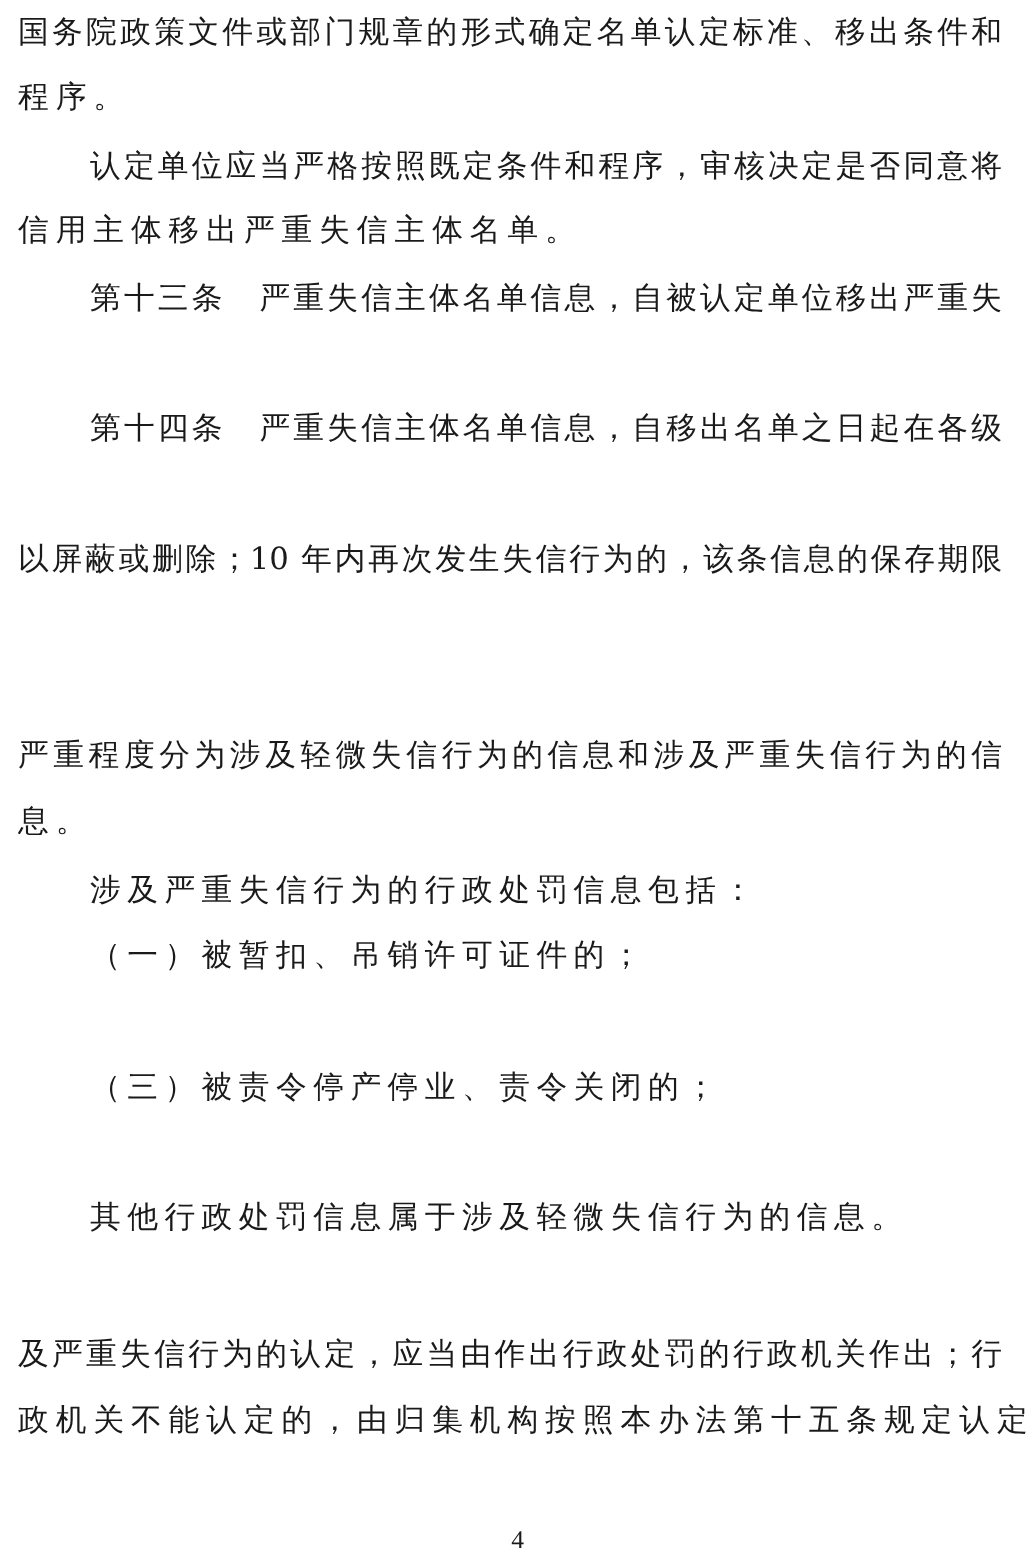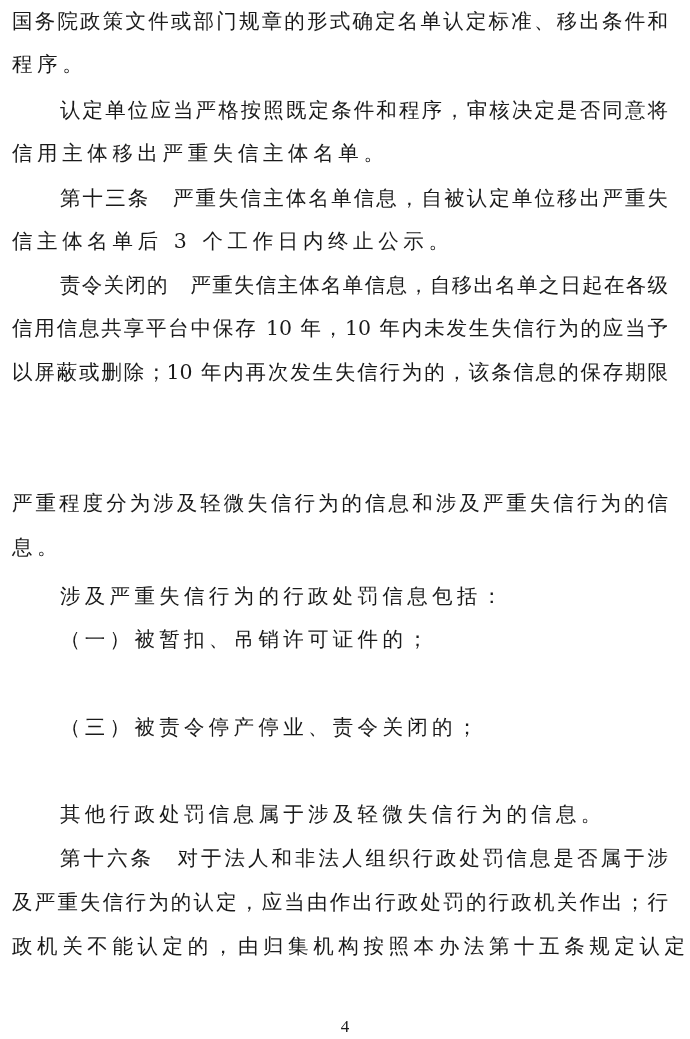--- a/index.html
+++ b/index.html
@@ -36,21 +36,21 @@
     }
     .line.indent {
       left: 60px;
       width: 608px;
     }
     .line.short {
       text-align: left;
       text-align-last: left;
       letter-spacing: 4.6px;
     }
-    .line.short.indent { letter-spacing: 4.3px; }
+    .line.short.indent { letter-spacing: 4.3px; font-family: Liberation Mono, monospace; }
     .page-number {
       position: absolute;
       left: 0;
       width: 690px;
       top: 1014px;
       height: 26px;
       line-height: 26px;
       text-align: center;
       font-size: 17px;
       font-family: "Liberation Serif", serif;
@@ -61,33 +61,30 @@
 
 <div class="page">
 
   <div class="line" style="top:6px">国务院政策文件或部门规章的形式确定名单认定标准、移出条件和</div>
   <div class="line short" style="top:49px">程序。</div>
 
   <div class="line indent" style="top:95px">认定单位应当严格按照既定条件和程序，审核决定是否同意将</div>
   <div class="line short" style="top:138px">信用主体移出严重失信主体名单。</div>
 
   <div class="line indent" style="top:183px">第十三条　严重失信主体名单信息，自被认定单位移出严重失</div>
-  <div class="line short" style="top:226px">信主体名单后 3 个工作日内终止公示。</div>
 
-  <div class="line indent" style="top:270px">责令关闭的　严重失信主体名单信息，自移出名单之日起在各级</div>
-  <div class="line" style="top:313px">信用信息共享平台中保存 10 年，10 年内未发生失信行为的应当予</div>
+  <div class="line indent" style="top:270px">第十四条　严重失信主体名单信息，自移出名单之日起在各级</div>
   <div class="line" style="top:357px">以屏蔽或删除；10 年内再次发生失信行为的，该条信息的保存期限</div>
 
   <div class="line" style="top:488px">严重程度分为涉及轻微失信行为的信息和涉及严重失信行为的信</div>
   <div class="line short" style="top:532px">息。</div>
 
   <div class="line indent short" style="top:581px">涉及严重失信行为的行政处罚信息包括：</div>
   <div class="line indent short" style="top:624px">（一）被暂扣、吊销许可证件的；</div>
   <div class="line indent short" style="top:712px">（三）被责令停产停业、责令关闭的；</div>
   <div class="line indent short" style="top:799px">其他行政处罚信息属于涉及轻微失信行为的信息。</div>
 
-  <div class="line indent" style="top:843px">第十六条　对于法人和非法人组织行政处罚信息是否属于涉</div>
   <div class="line" style="top:887px">及严重失信行为的认定，应当由作出行政处罚的行政机关作出；行</div>
   <div class="line short" style="top:931px">政机关不能认定的，由归集机构按照本办法第十五条规定认定。</div>
 
   <div class="page-number">4</div>
 
 </div>
 
 </body></html>

